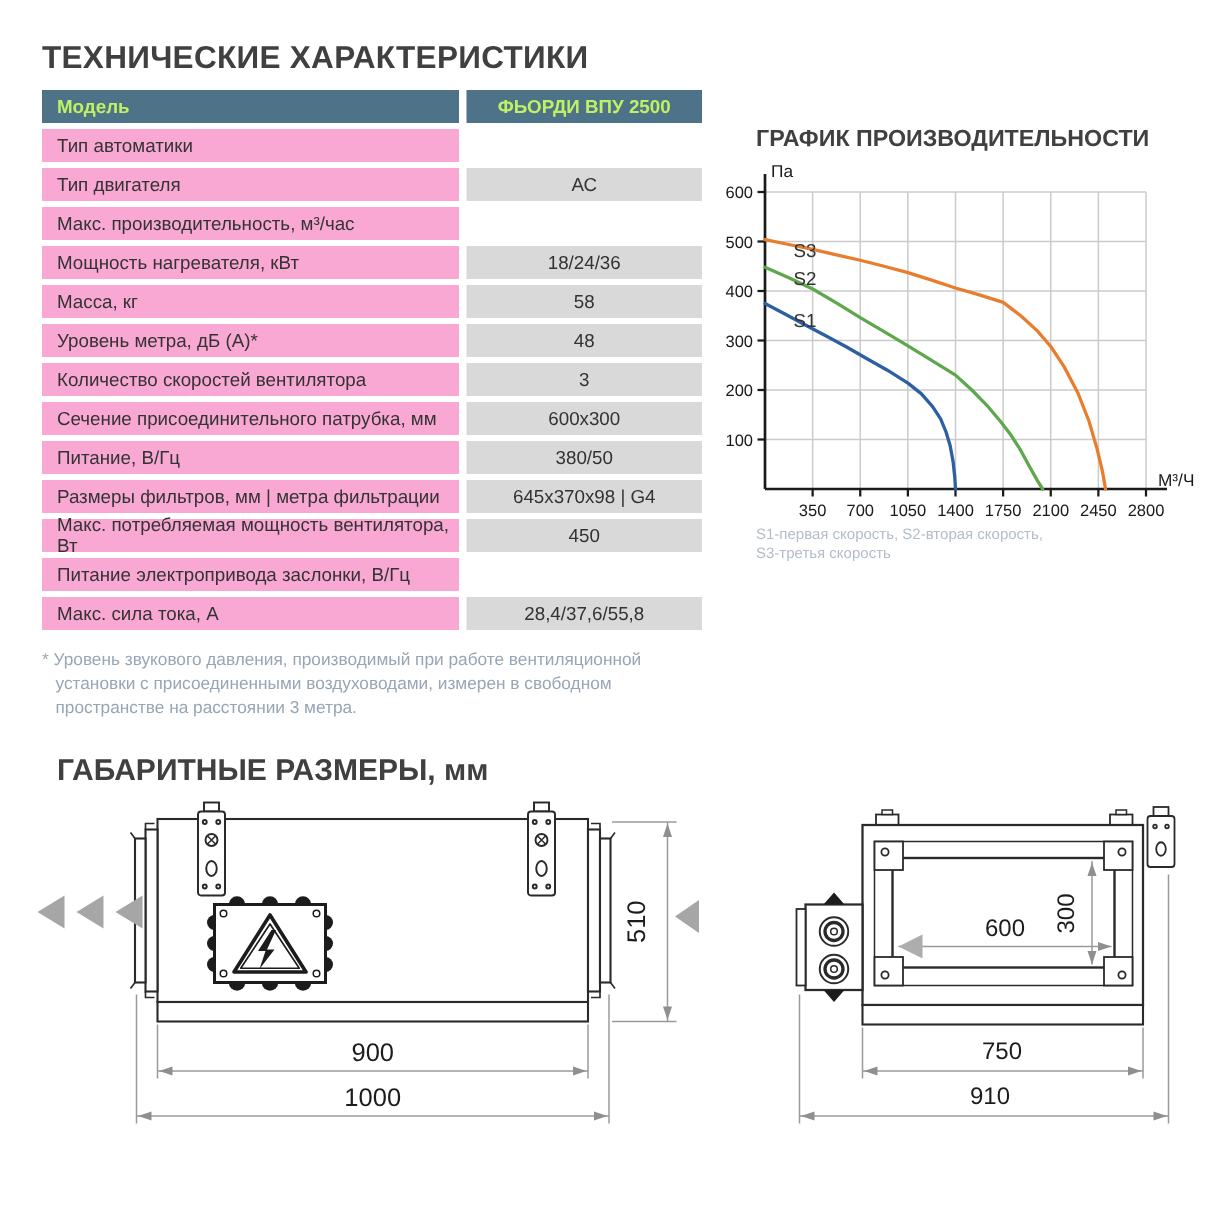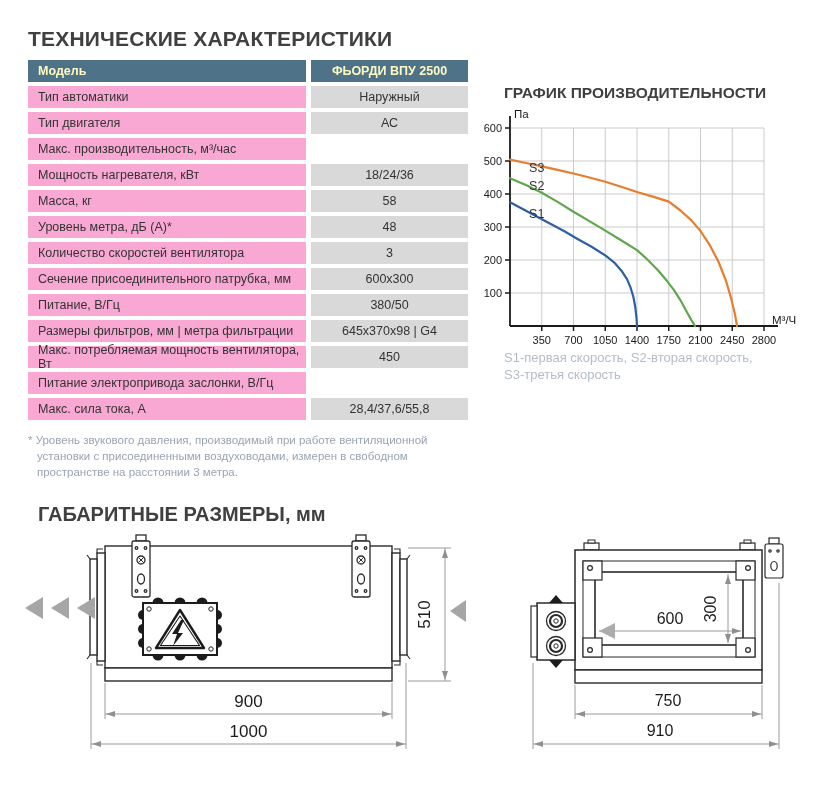--- a/index.html
+++ b/index.html
@@ -8,45 +8,44 @@
   .abs{position:absolute;}
   .title{color:#404040;font-weight:bold;}
   #main-title{left:28px;top:27px;font-size:21px;letter-spacing:.2px;}
   #chart-title{left:504px;top:84px;font-size:15.5px;}
   #dims-title{left:38px;top:503px;font-size:20px;}
   
   #spec-table{left:28px;top:60px;width:440px;}
   .trow{display:flex;height:22px;margin-bottom:4px;font-size:12.5px;color:#333;}
   .cell-l{width:268px;padding-left:10px;margin-right:5px;display:flex;align-items:center;background:#f9a8d4;}
   .cell-v{flex:1;display:flex;align-items:center;justify-content:center;background:#d9d9d9;}
-  .thead .cell-l,.thead .cell-v{background:#4e7389;color:#fef9c3;font-weight:bold;}
+  .thead .cell-l,.thead .cell-v{background:#4e7389;color:#bef264;font-weight:bold;}
   
   #footnote{left:28px;top:433px;width:416px;font-size:11.5px;line-height:1.38;color:#97a5b4;padding-left:9px;text-indent:-9px;}
   
   #perf-chart{left:476px;top:102px;}
-  #chart-caption{left:504px;top:350px;font-size:13px;line-height:1.3;color:#b3bdc9;}
+  #chart-caption{left:504px;top:350px;font-size:10px;line-height:1.3;color:#b3bdc9;}
   svg text{font-family:"Liberation Sans","DejaVu Sans",sans-serif;}
   .dim-text{font-size:17px;fill:#1c1c1c;}
   .dim-text2{font-size:16px;fill:#1c1c1c;}
 </style>
 </head>
 <body>
 
 <div id="page">
 
   <div class="abs title" id="main-title">ТЕХНИЧЕСКИЕ ХАРАКТЕРИСТИКИ</div>
 
   <div class="abs" id="spec-table">
     <div class="trow thead">
       <div class="cell-l">Модель</div>
       <div class="cell-v">ФЬОРДИ ВПУ 2500</div>
     </div>
     <div class="trow">
         <div class="cell-l">Тип автоматики</div>
-        <div class="cell-v">Наружный</div>
       </div>
     <div class="trow">
         <div class="cell-l">Тип двигателя</div>
         <div class="cell-v">АС</div>
       </div>
     <div class="trow">
         <div class="cell-l">Макс. производительность, м³/час</div>
       </div>
     <div class="trow">
         <div class="cell-l">Мощность нагревателя, кВт</div>

